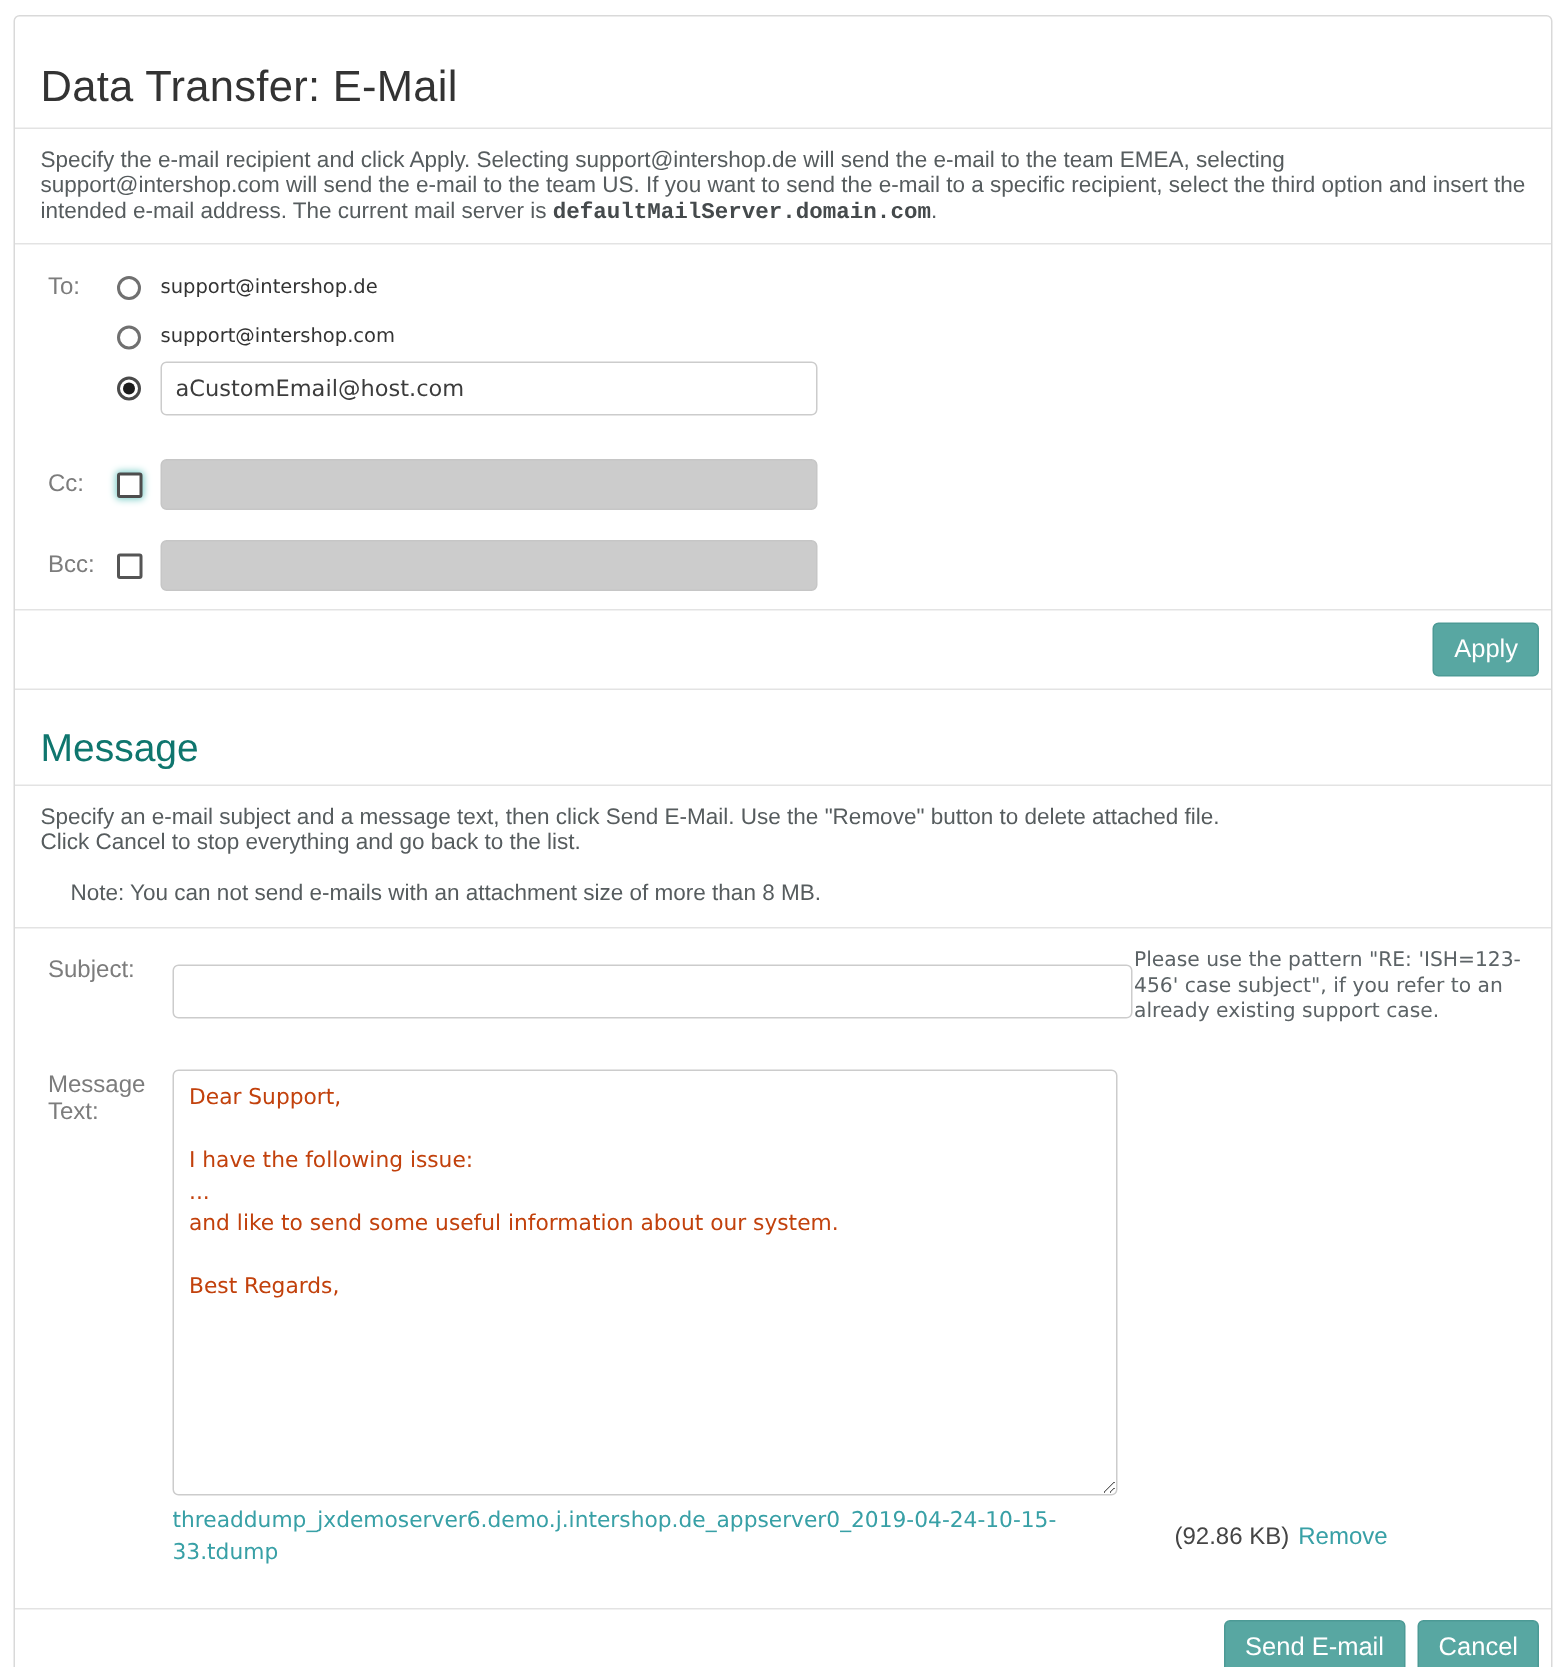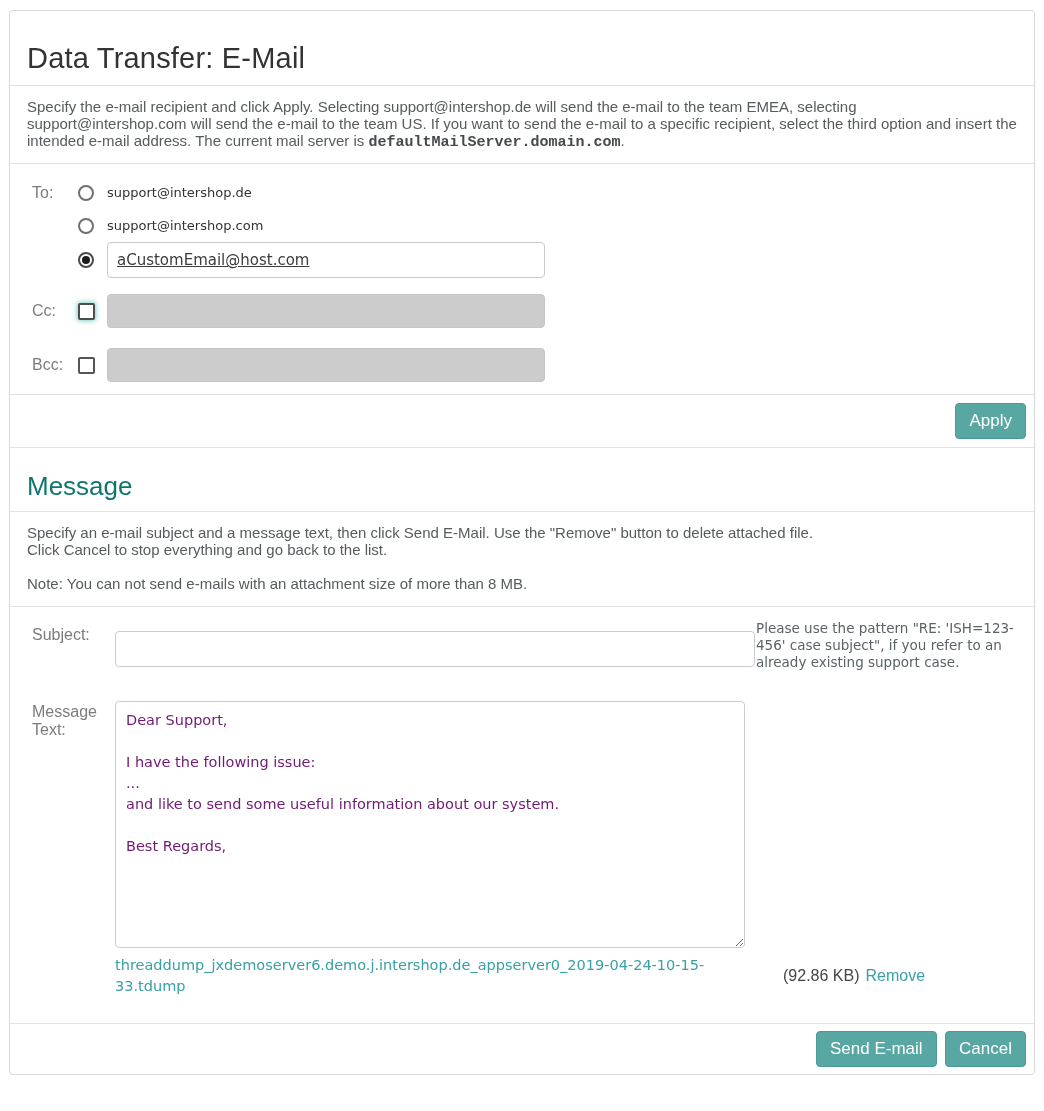--- a/index.html
+++ b/index.html
@@ -19,21 +19,21 @@
 
   
   .title-sec { padding: 31px 17px 10px 17px; }
   .title-sec h1 { font-size: 29px; font-weight: 400; color: #333; letter-spacing: 0.2px; }
   .heading-sec { padding: 23px 17px 9px 17px; }
   .heading-sec h2 { font-size: 26px; font-weight: 400; color: #0f766e; }
   .intro-sec { padding: 12px 17px 12px 17px; }
   .desc { font-size: 15px; line-height: 17px; color: #565c5e; }
   .desc b { color: #454a4c; font-family: Liberation Mono, monospace; }
   .msgdesc-sec { padding: 12px 17px 14px 17px; }
-  .msgdesc-sec .note { margin-top: 17px; }
+  .msgdesc-sec .note { margin-top: 17px; margin-left: 20px; }
 
   
   .form-sec { padding: 12px 13px 12px 22px; }
   .row { display: flex; align-items: center; }
   .radio-row { height: 33px; }
   .flabel {
     width: 46px; flex: none;
     font-size: 16px; color: #7c7c7c;
   }
   .radio {
@@ -51,27 +51,27 @@
     width: 17px; height: 17px; flex: none;
     border: 2px solid #555; border-radius: 2px;
     margin-right: 12px; background: #fff;
   }
   .checkbox.focus-glow { box-shadow: 0 0 5px 1px #7fcfca; border-color: #4d4d4d; }
   .text-input {
     font-family: "DejaVu Sans", sans-serif; font-size: 15px; color: #3c3c3c;
     border: 1px solid #ccc; border-radius: 4px; background: #fff;
     padding: 0 9px; outline: none;
   }
-  .custom-email { width: 438px; height: 36px; text-decoration: underline; }
+  .custom-email { width: 438px; height: 36px; }
   .row.custom-row { margin-top: 0; }
   .disabled-input {
     width: 438px; height: 34px;
     background: #ccc; border: 1px solid #c6c6c6;
   }
-  .row.cc-row { margin-top: 16px; }
+  .row.cc-row { margin-top: 29px; }
   .row.bcc-row { margin-top: 20px; }
 
   
   .btn {
     font-family: "Liberation Sans", sans-serif;
     background: var(--accent, #58a7a2);
     border: 1px solid #4c9a95;
     color: #fff; font-size: 17px;
     padding: 7px 13px; border-radius: 4px;
     cursor: pointer;
@@ -86,21 +86,21 @@
   .flabel2 {
     width: 83px; flex: none;
     font-size: 16px; line-height: 18px; color: #7c7c7c;
     padding-top: 2px;
   }
   .subject-input { width: 640px; height: 36px; margin-top: 10px; }
   .subject-row .flabel2 { padding-top: 5px; }
   .message-row { margin-top: 34px; }
   .message-textarea {
     font-family: "DejaVu Sans", sans-serif; font-size: 14.5px; line-height: 21px;
-    color: #701a75; width: 630px; height: 247px;
+    color: #c2410c; width: 630px; height: 284px;
     border: 1px solid #ccc; border-radius: 4px;
     padding: 8px 10px; resize: vertical; outline: none;
   }
   .files-label-row { margin-top: 16px; }
   .file-row { display: flex; align-items: center; margin-top: 7px; }
   .file-spacer { width: 83px; flex: none; }
   .file-link {
     font-family: "DejaVu Sans", sans-serif; font-size: 14.5px; line-height: 21px;
     color: var(--link, #38a0a6); text-decoration: none;
     width: 640px; flex: none; overflow-wrap: break-word;

